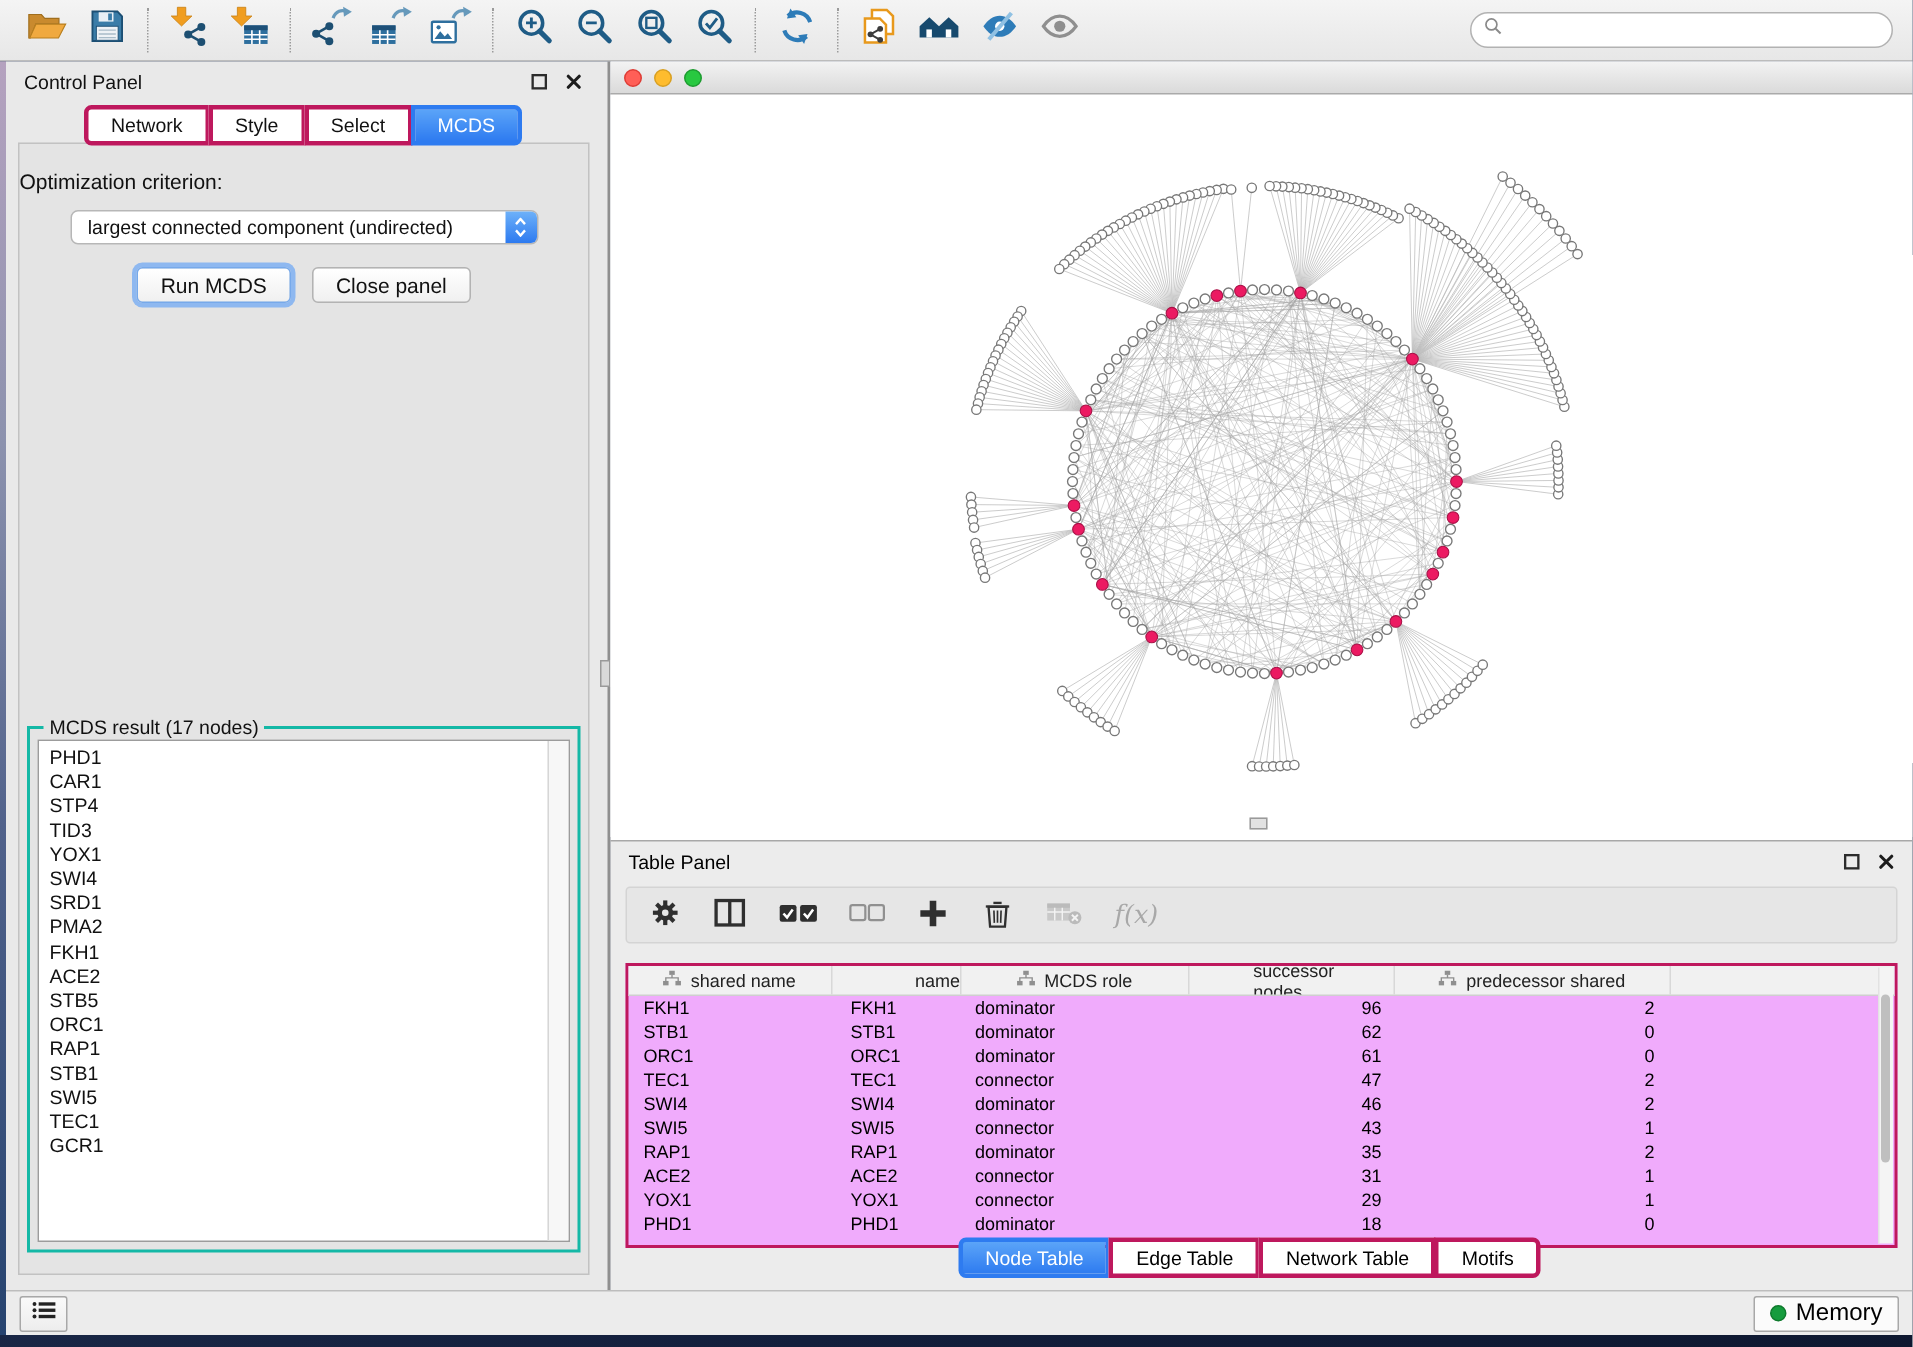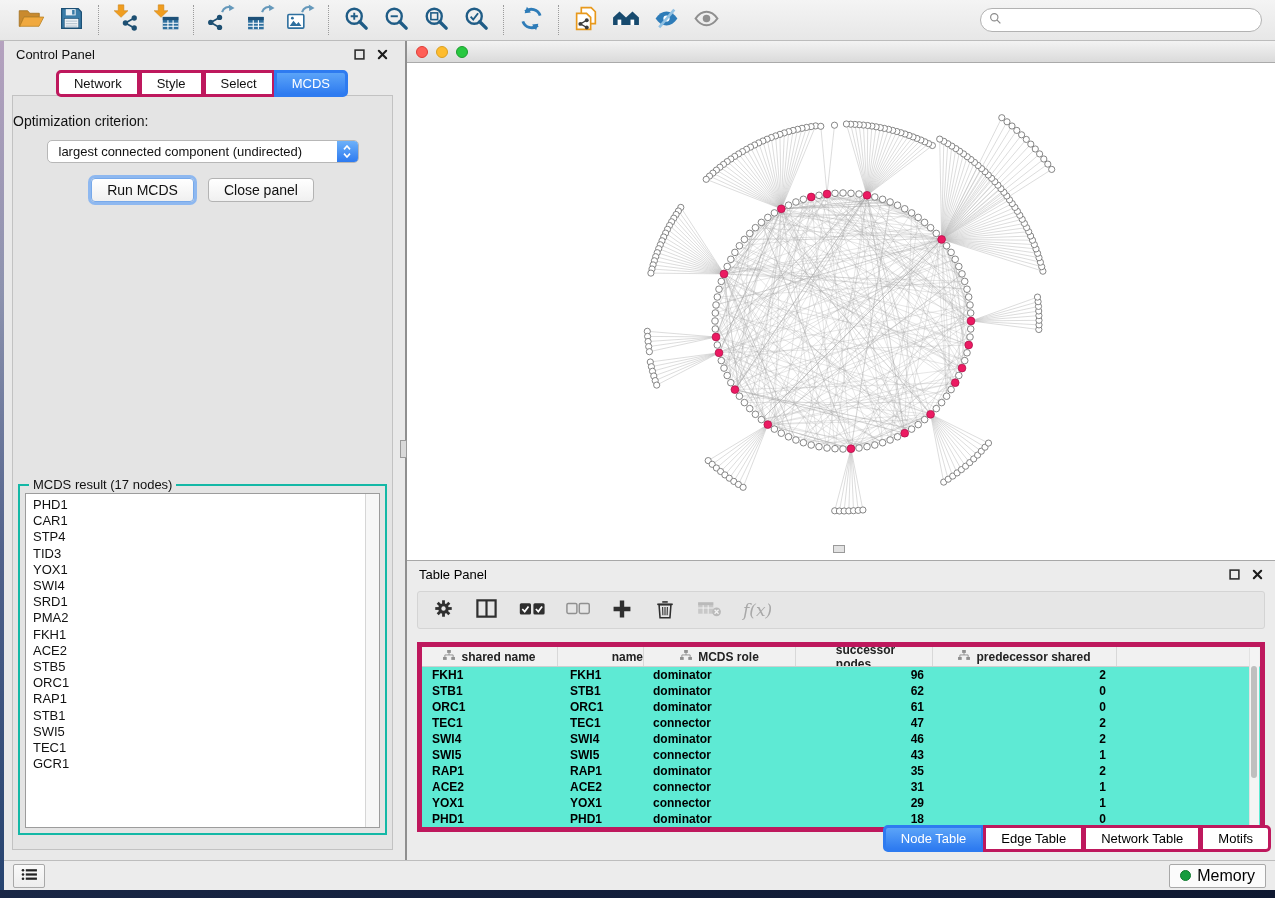--- a/index.html
+++ b/index.html
@@ -67,35 +67,35 @@
   .net-title{position:absolute;left:0;right:0;text-align:center;font-size:13px;color:#222;}
   #net-svg{display:block;background:#fff;}
   .split-handle-h{position:absolute;left:426px;bottom:7px;width:12px;height:8px;background:#e2e2e2;border:1px solid #9a9a9a;box-sizing:border-box;}
   
   .table-panel{position:absolute;left:407px;top:560px;width:868px;height:300px;background:#ececec;
     border-top:1px solid #a8a8a8;box-sizing:border-box;font-size:13px;}
   .tp-toolbar{margin:4px 10px 0;height:38px;background:#e6e6e6;border:1px solid #d4d4d4;border-radius:3px;
     display:flex;align-items:center;gap:21px;padding:0 15px;box-sizing:border-box;}
   .tp-tool{display:flex;align-items:center;justify-content:center;}
   .fx{font-family:"DejaVu Serif",serif;font-style:italic;color:#a8a8a8;font-size:17px;}
-  .tp-table{position:relative;margin:13px 10px 0;height:190px;background:#5eead4;border:5px solid #be185d;box-sizing:border-box;font-weight:bold;}
+  .tp-table{position:relative;margin:13px 10px 0;height:190px;background:#f0abfc;border:2px solid #be185d;box-sizing:border-box;}
   .thead{display:flex;height:19px;background:#f1f1f1;border-bottom:1px solid #cfcfcf;}
   .th{display:flex;align-items:center;justify-content:center;gap:6px;font-size:12px;color:#222;
     border-right:1px solid #d8d8d8;box-sizing:border-box;overflow:hidden;}
   .th.filler{border-right:none;flex:1;}
   .trow{display:flex;height:16px;align-items:center;}
   .td{font-size:12px;box-sizing:border-box;overflow:hidden;white-space:nowrap;}
   .td.c0{width:136px;padding-left:10px;}
   .td.c1{width:86px;padding-left:12px;}
   .td.c2{width:152px;padding-left:9px;}
   .td.c3{width:137px;text-align:right;padding-right:9px;}
   .td.c4{width:184px;text-align:right;padding-right:11px;}
   .tscroll{position:absolute;right:1px;top:1px;bottom:1px;width:9px;background:#f4f4f4;border-left:1px solid #e2e2e2;}
   .tthumb{position:absolute;left:1px;top:18px;width:6px;height:112px;background:#bfbfbf;border-radius:3px;}
-  .tp-tabs{position:absolute;bottom:8px;left:0;right:4px;display:flex;justify-content:flex-end;}
+  .tp-tabs{position:absolute;bottom:8px;left:0;right:16px;display:flex;justify-content:center;}
   
   .status-bar{position:absolute;left:4px;top:860px;width:1271px;height:30px;background:#ececec;
     border-top:1px solid #bdbdbd;display:flex;align-items:center;padding:0 9px;box-sizing:border-box;}
   .menu-btn{width:30px;height:22px;border:1px solid #a8a8a8;background:linear-gradient(#fafafa,#ededed);
     display:flex;align-items:center;justify-content:center;border-radius:2px;}
   .memory-btn{margin-left:auto;height:22px;border:1px solid #a8a8a8;background:#fbfbfb;border-radius:2px;
     display:flex;align-items:center;gap:6px;padding:0 10px;font-size:16px;}
   .mem-dot{width:11px;height:11px;border-radius:50%;background:#169c3e;border:1px solid #0e7a2d;box-sizing:border-box;}
 </style>
 </head>

